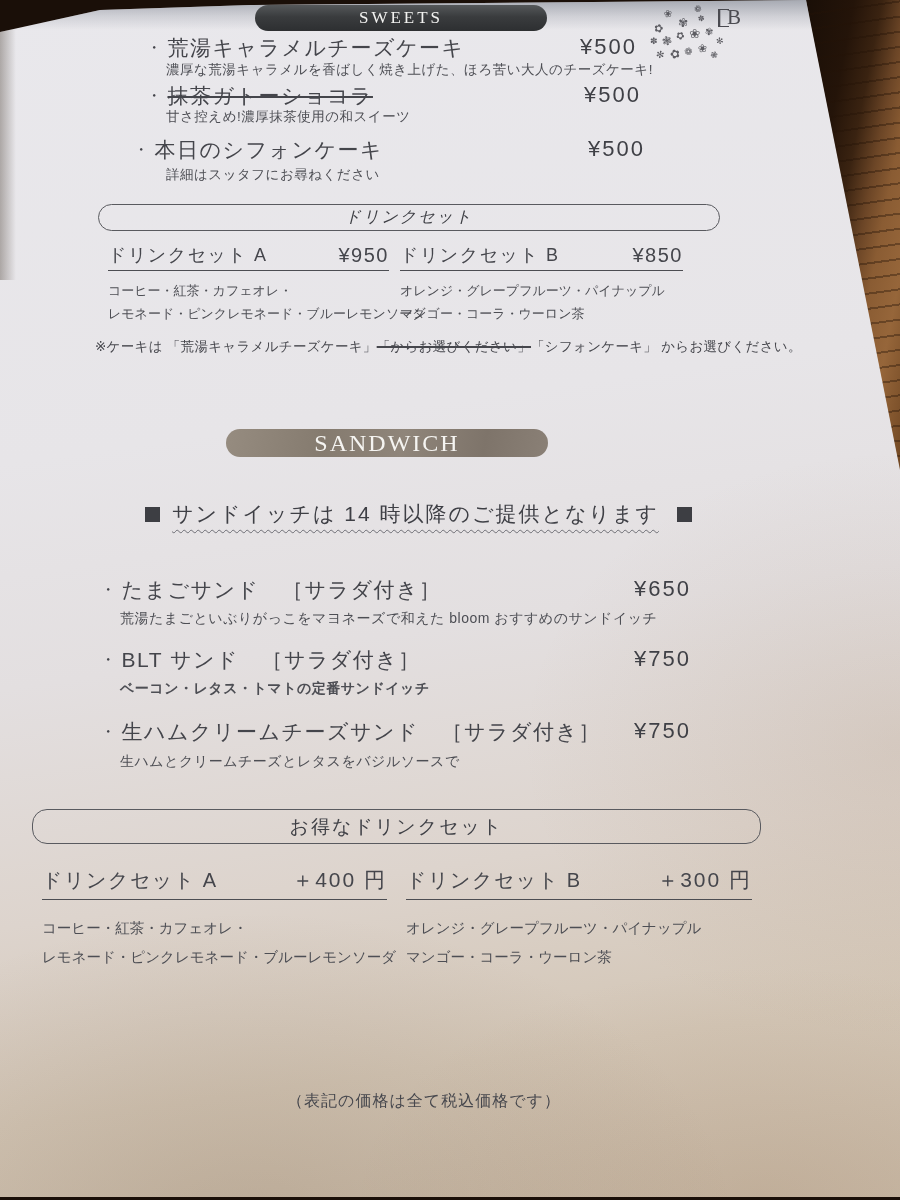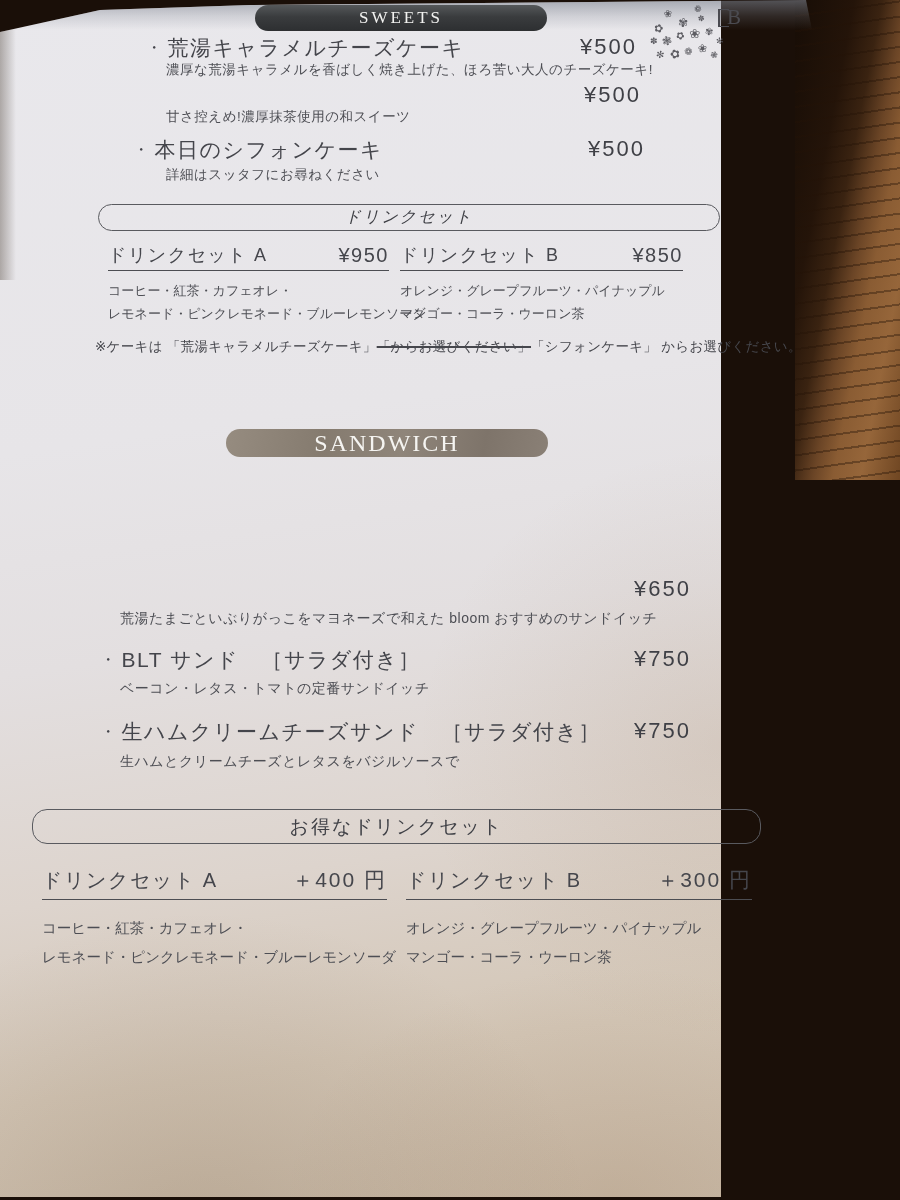--- a/index.html
+++ b/index.html
@@ -15,21 +15,21 @@
   
   .wood{
     position:absolute;left:795px;top:0;width:105px;height:480px;z-index:0;
     background:
       repeating-linear-gradient(172deg, rgba(35,18,6,0.38) 0 2px, rgba(0,0,0,0) 2px 15px),
       linear-gradient(101deg,#170d06 0%,#241409 30%,#3a2311 44%,#6b4526 56%,#8a5c33 66%,#96663a 80%,#6f4622 100%);
   }
 
   
   .paper{
-    position:absolute;inset:0;width:721px;height:1200px;z-index:1;
+    position:absolute;inset:0;width:900px;height:1200px;z-index:1;
     clip-path:polygon(0 32px,100px 10px,250px 5px,806px 0,900px 470px,900px 1197px,0 1197px);
     background:
       radial-gradient(90% 45% at 28% 103%, rgba(115,90,62,0.22), rgba(115,90,62,0) 60%),
       radial-gradient(60% 35% at 100% 62%, rgba(150,115,80,0.14), rgba(150,115,80,0) 70%),
       radial-gradient(70% 30% at 85% 100%, rgba(140,105,70,0.18), rgba(140,105,70,0) 65%),
       linear-gradient(172deg,#e9e8ec 0%,#e7e5e8 35%,#e3dfe0 52%,#ddd4cd 70%,#d3c6b6 85%,#cbbcaa 100%);
     color:#45464c;
   }
   .fold-shadow{
     position:absolute;left:0;top:0;width:812px;height:30px;
@@ -96,21 +96,21 @@
     font-size:21px;letter-spacing:2px;color:#3e3f45;white-space:nowrap;
     text-decoration:underline wavy rgba(75,76,84,0.75);
     text-decoration-thickness:1px;text-underline-offset:8px;
     display:inline-block;
   }
   .sq{display:inline-block;width:15px;height:15px;background:#3d3e43;vertical-align:-1px;}
   .sq-l{margin-right:12px;}
   .sq-r{margin-left:18px;}
 
   .sa-i1{left:100px;top:576px;} .sa-p1{left:634px;top:576px;} .sa-d1{left:120px;top:610px;font-size:14px;}
-  .sa-i2{left:100px;top:646px;} .sa-p2{left:634px;top:646px;} .sa-d2{left:120px;top:680px;font-size:14px;}
+  .sa-i2{left:100px;top:646px;} .sa-p2{left:634px;top:646px;} .sa-d2{left:120px;top:680px;font-size:14px;font-weight:bold;}
   .sa-i3{left:100px;top:718px;} .sa-p3{left:634px;top:718px;} .sa-d3{left:120px;top:753px;font-size:14px;}
 
   .ot-a{left:42px;top:866px;width:345px;}
   .ot-b{left:406px;top:866px;width:346px;}
   .ot-a .col-title,.ot-b .col-title{font-size:20px;}
   .ot-a .col-price,.ot-b .col-price{font-size:21px;letter-spacing:2px;}
   .ot-a .col-head,.ot-b .col-head{padding-bottom:5px;}
   .ot-a .col-lines,.ot-b .col-lines{margin-top:14px;font-size:14.5px;line-height:2.0;white-space:nowrap;}
 
   .footer-note{position:absolute;left:287px;top:1091px;font-size:16px;letter-spacing:1px;color:#46474d;white-space:nowrap;}
@@ -153,20 +153,23 @@
         <span class="mletter">B</span>
       </div>
     </div>
 
     <div class="item sw-i1">
       <span class="bullet">・</span><span>荒湯キャラメルチーズケーキ</span>
     </div>
     <div class="price sw-p1">¥500</div>
     <div class="desc sw-d1">濃厚な荒湯キャラメルを香ばしく焼き上げた、ほろ苦い大人のチーズケーキ!</div>
 
+    <div class="item sw-i2">
+      <span class="bullet">・</span><span class="struck">抹茶ガトーショコラ</span>
+    </div>
     <div class="price sw-p2">¥500</div>
     <div class="desc sw-d2">甘さ控えめ!濃厚抹茶使用の和スイーツ</div>
 
     <div class="item sw-i3">
       <span class="bullet">・</span><span>本日のシフォンケーキ</span>
     </div>
     <div class="price sw-p3">¥500</div>
     <div class="desc sw-d3">詳細はスッタフにお尋ねください</div>
 
     <div class="pill pill-outline ds-pill">
@@ -196,21 +199,27 @@
     </div>
 
     <div class="ds-note">
       <span>※ケーキは 「荒湯キャラメルチーズケーキ」</span><span class="struck">「からお選びください」</span><span>「シフォンケーキ」 からお選びください。</span>
     </div>
 
     <div class="pill sandwich-pill">
       <span>SANDWICH</span>
     </div>
 
-
+    <div class="notice">
+      <span class="sq sq-l"></span><span>サンドイッチは 14 時以降のご提供となります</span><span class="sq sq-r"></span>
+    </div>
+
+    <div class="item sa-i1">
+      <span class="bullet">・</span><span>たまごサンド　［サラダ付き］</span>
+    </div>
     <div class="price sa-p1">¥650</div>
     <div class="desc sa-d1">荒湯たまごといぶりがっこをマヨネーズで和えた bloom おすすめのサンドイッチ</div>
 
     <div class="item sa-i2">
       <span class="bullet">・</span><span>BLT サンド　［サラダ付き］</span>
     </div>
     <div class="price sa-p2">¥750</div>
     <div class="desc sa-d2">ベーコン・レタス・トマトの定番サンドイッチ</div>
 
     <div class="item sa-i3">
@@ -238,14 +247,15 @@
       <div class="col-head">
         <span class="col-title">ドリンクセット B</span>
         <span class="col-price">＋300 円</span>
       </div>
       <div class="col-lines">
         <div>オレンジ・グレープフルーツ・パイナップル</div>
         <div>マンゴー・コーラ・ウーロン茶</div>
       </div>
     </div>
 
+    <div class="footer-note">（表記の価格は全て税込価格です）</div>
   </div>
 </div>
 
 </body></html>

